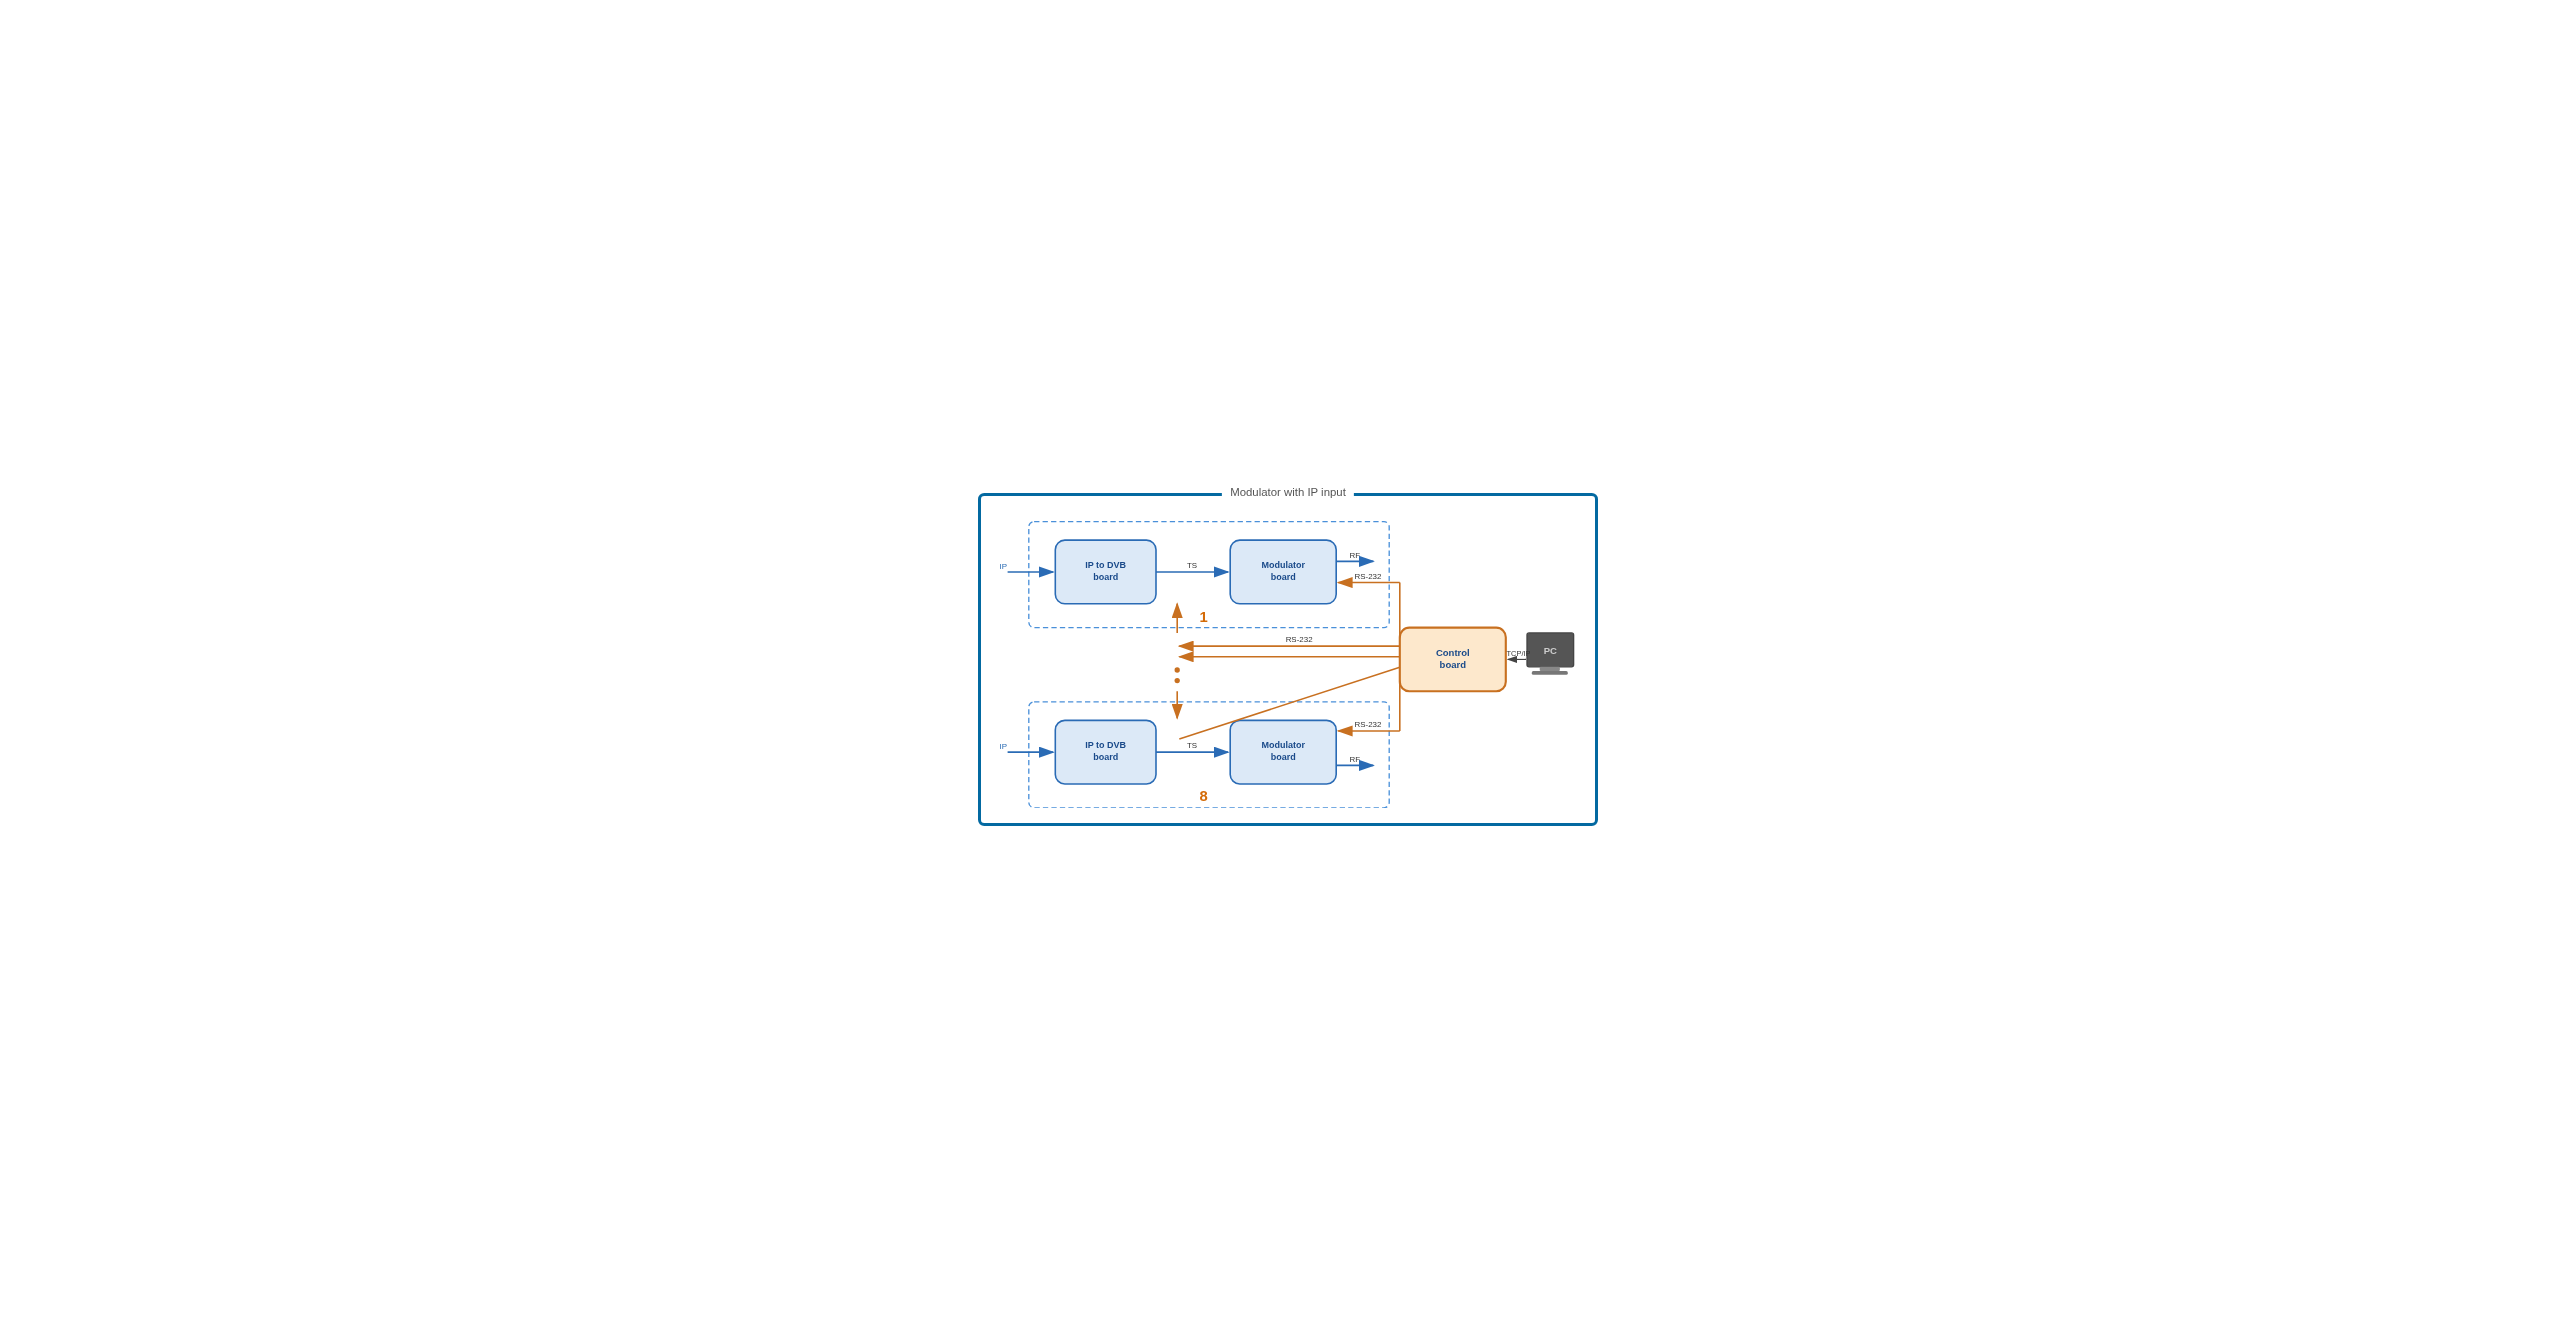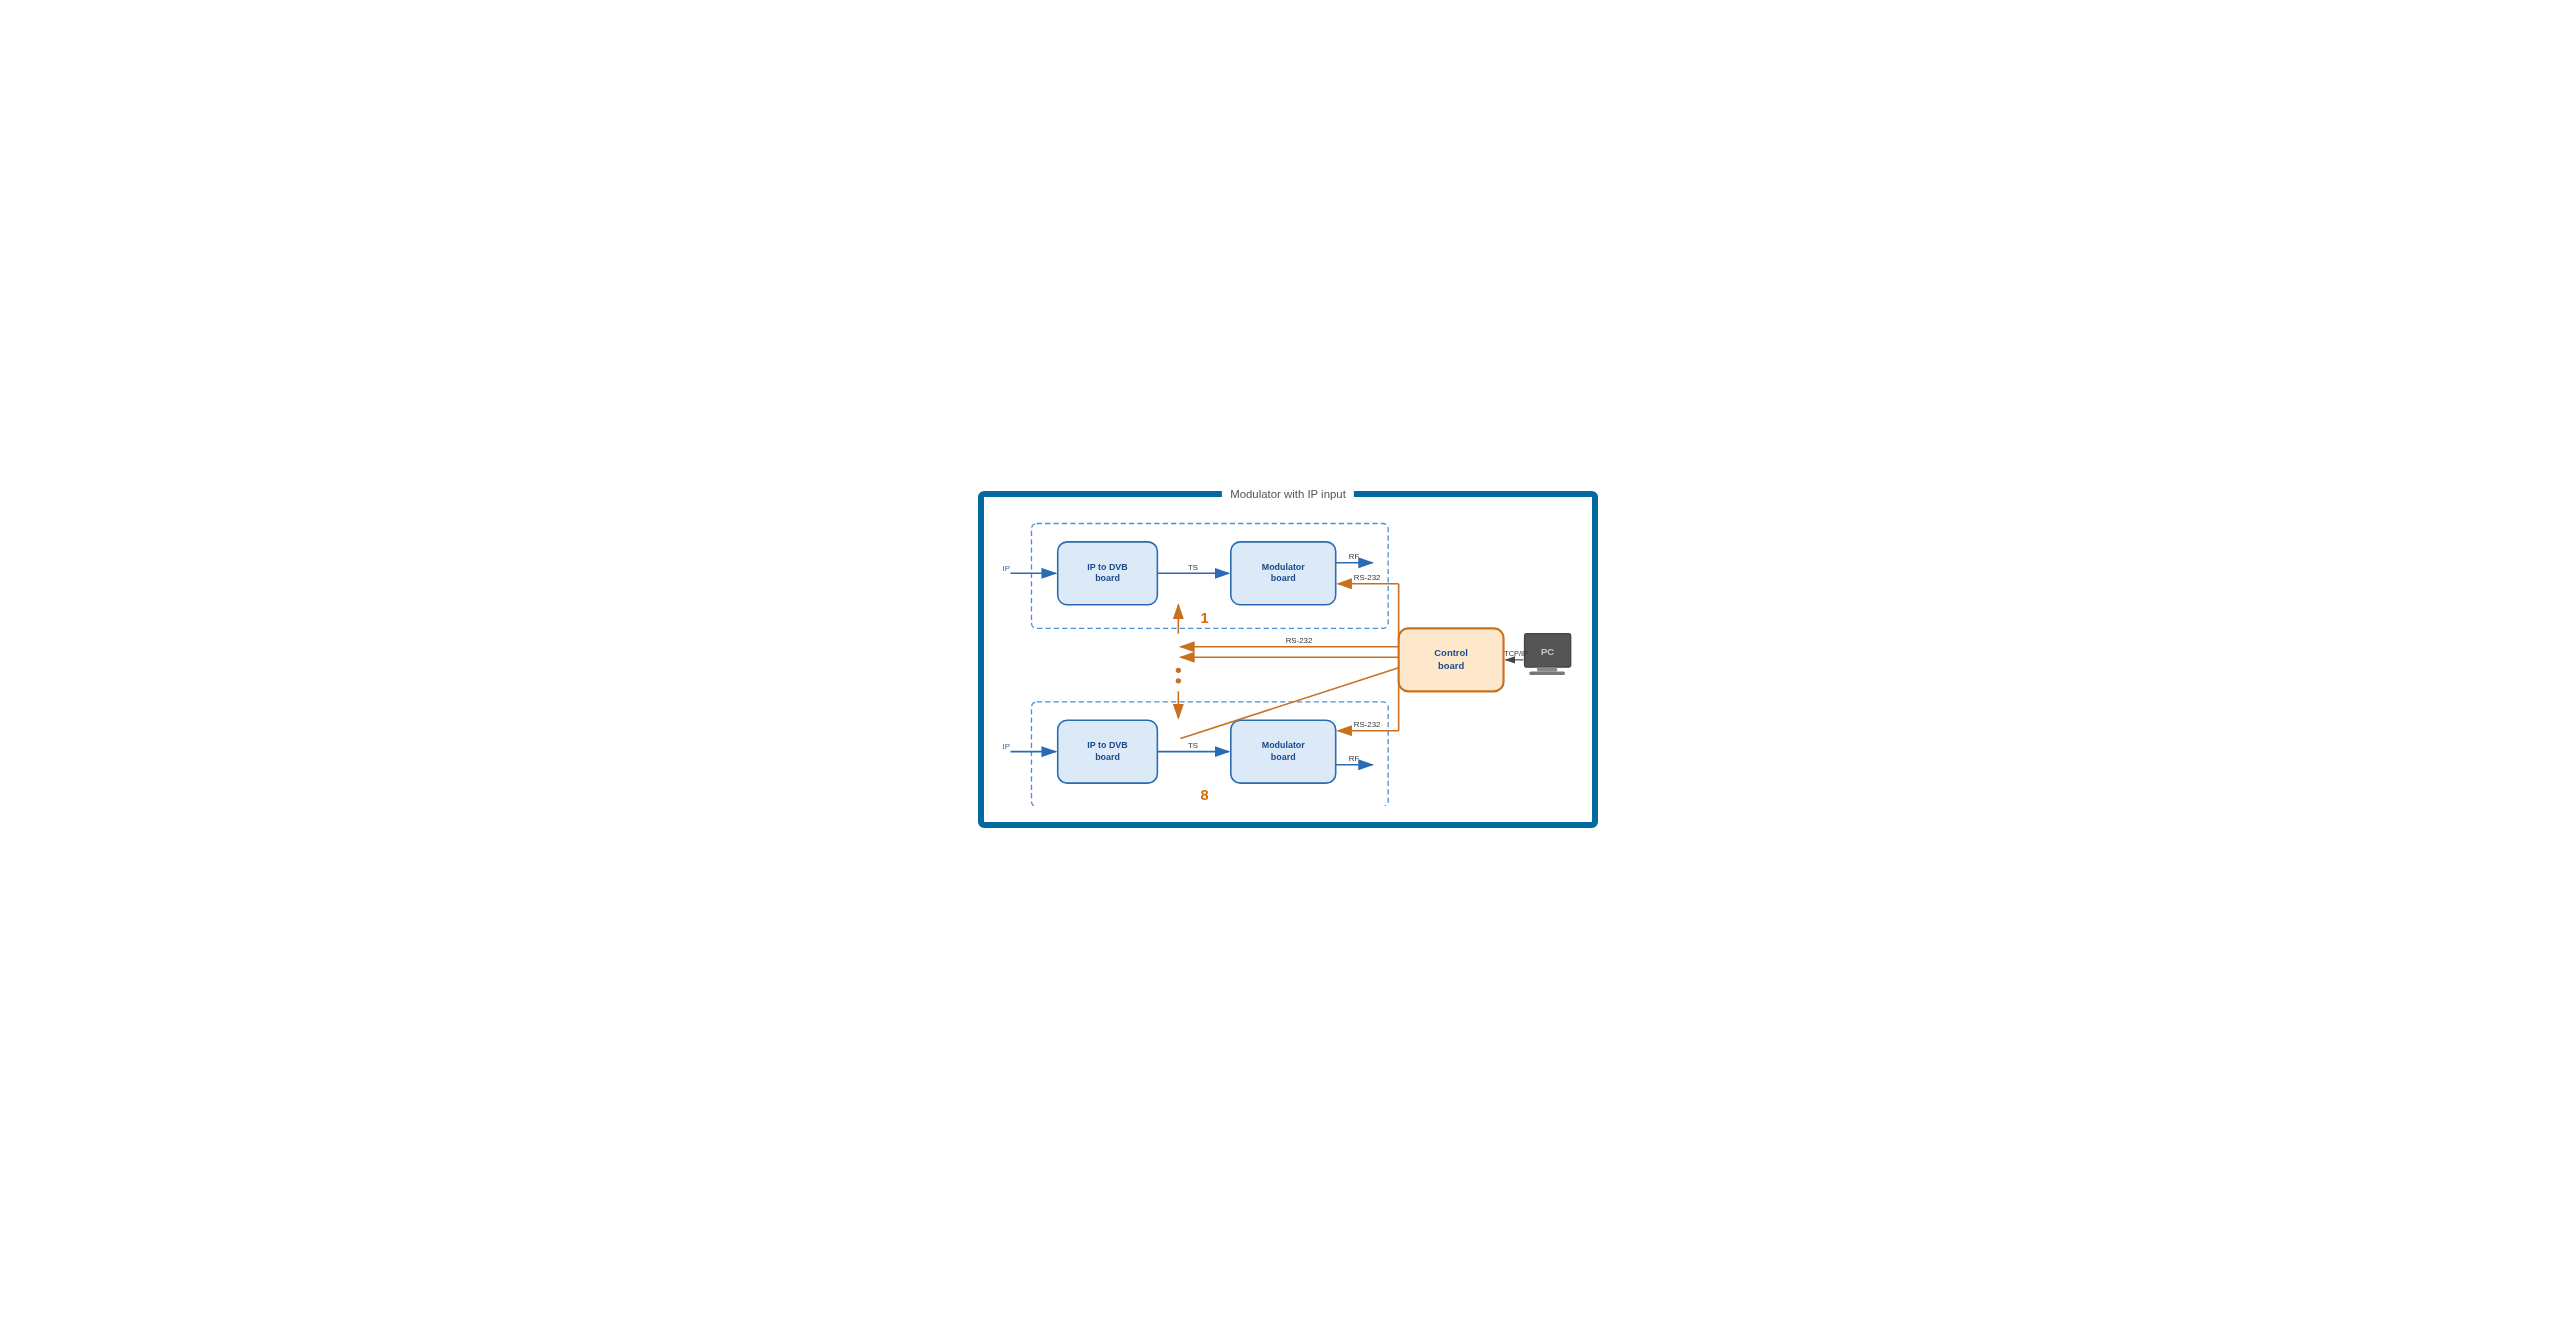--- a/index.html
+++ b/index.html
@@ -10,21 +10,21 @@
       justify-content: center;
       align-items: center;
       min-height: 100vh;
       padding: 10.3px;
     }
     .diagram-wrapper {
       width: 100%;
       max-width: 620px;
     }
     .outer-box {
-      border: 6px solid #0369a1;
+      border: 3px solid #0369a1;
       border-radius: 6.2px;
       padding: 15.5px 15.5px 15.5px 15.5px;
       position: relative;
       background: #fff;
     }
     .outer-title {
       position: absolute;
       top: -9.3px;
       left: 50%;
       transform: translateX(-50%);

